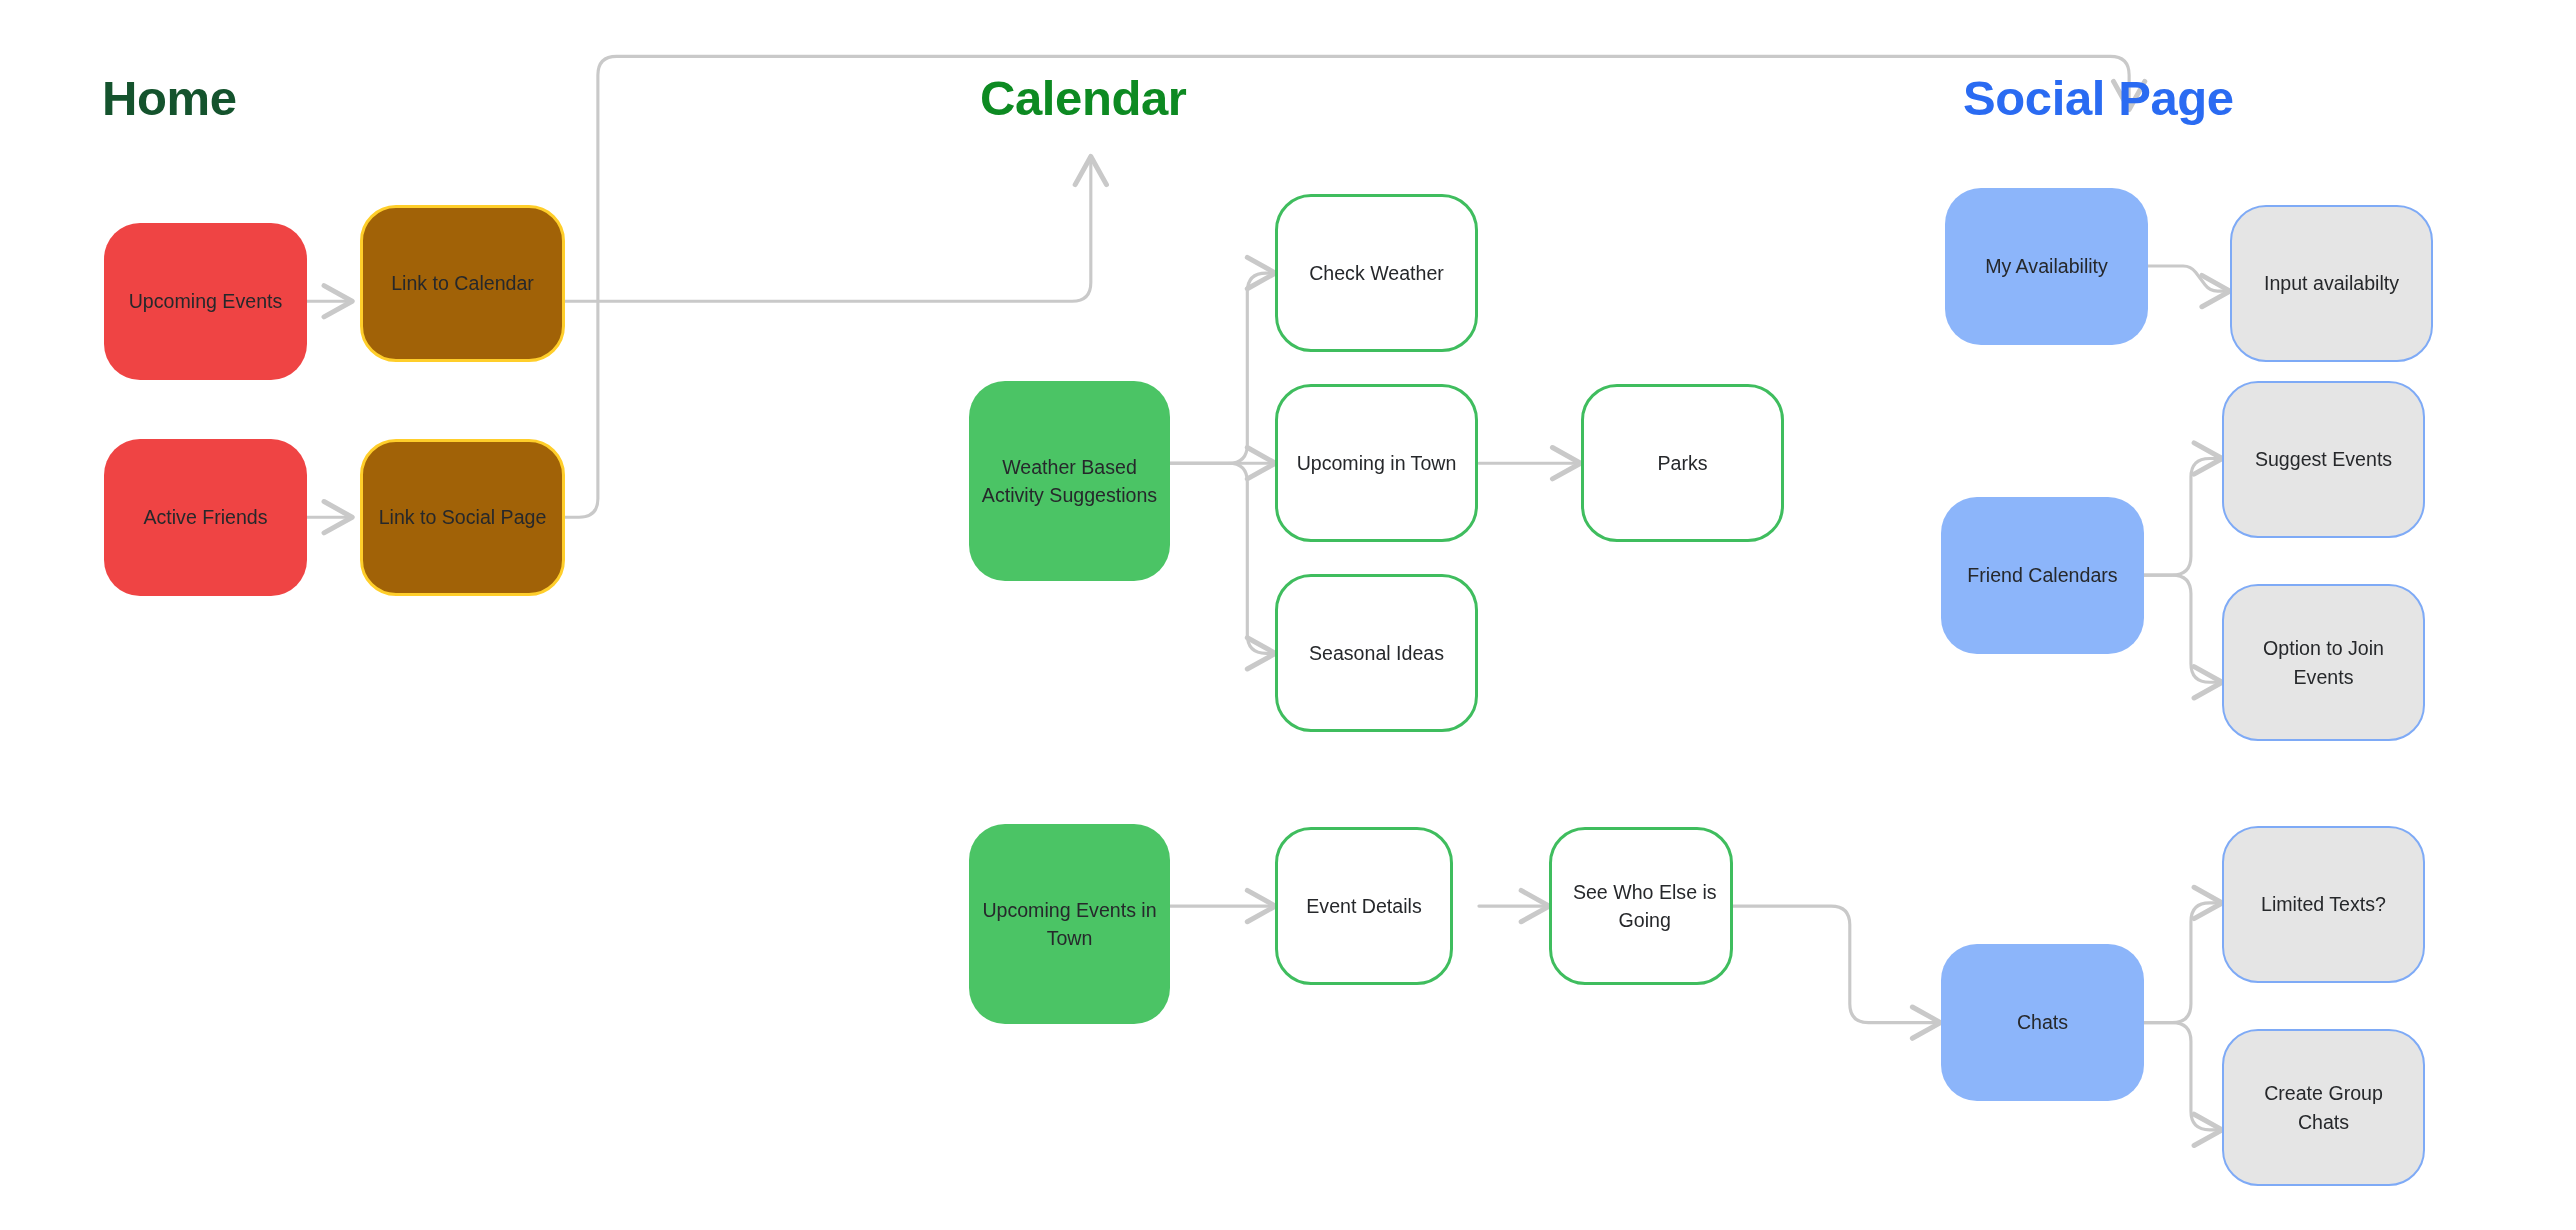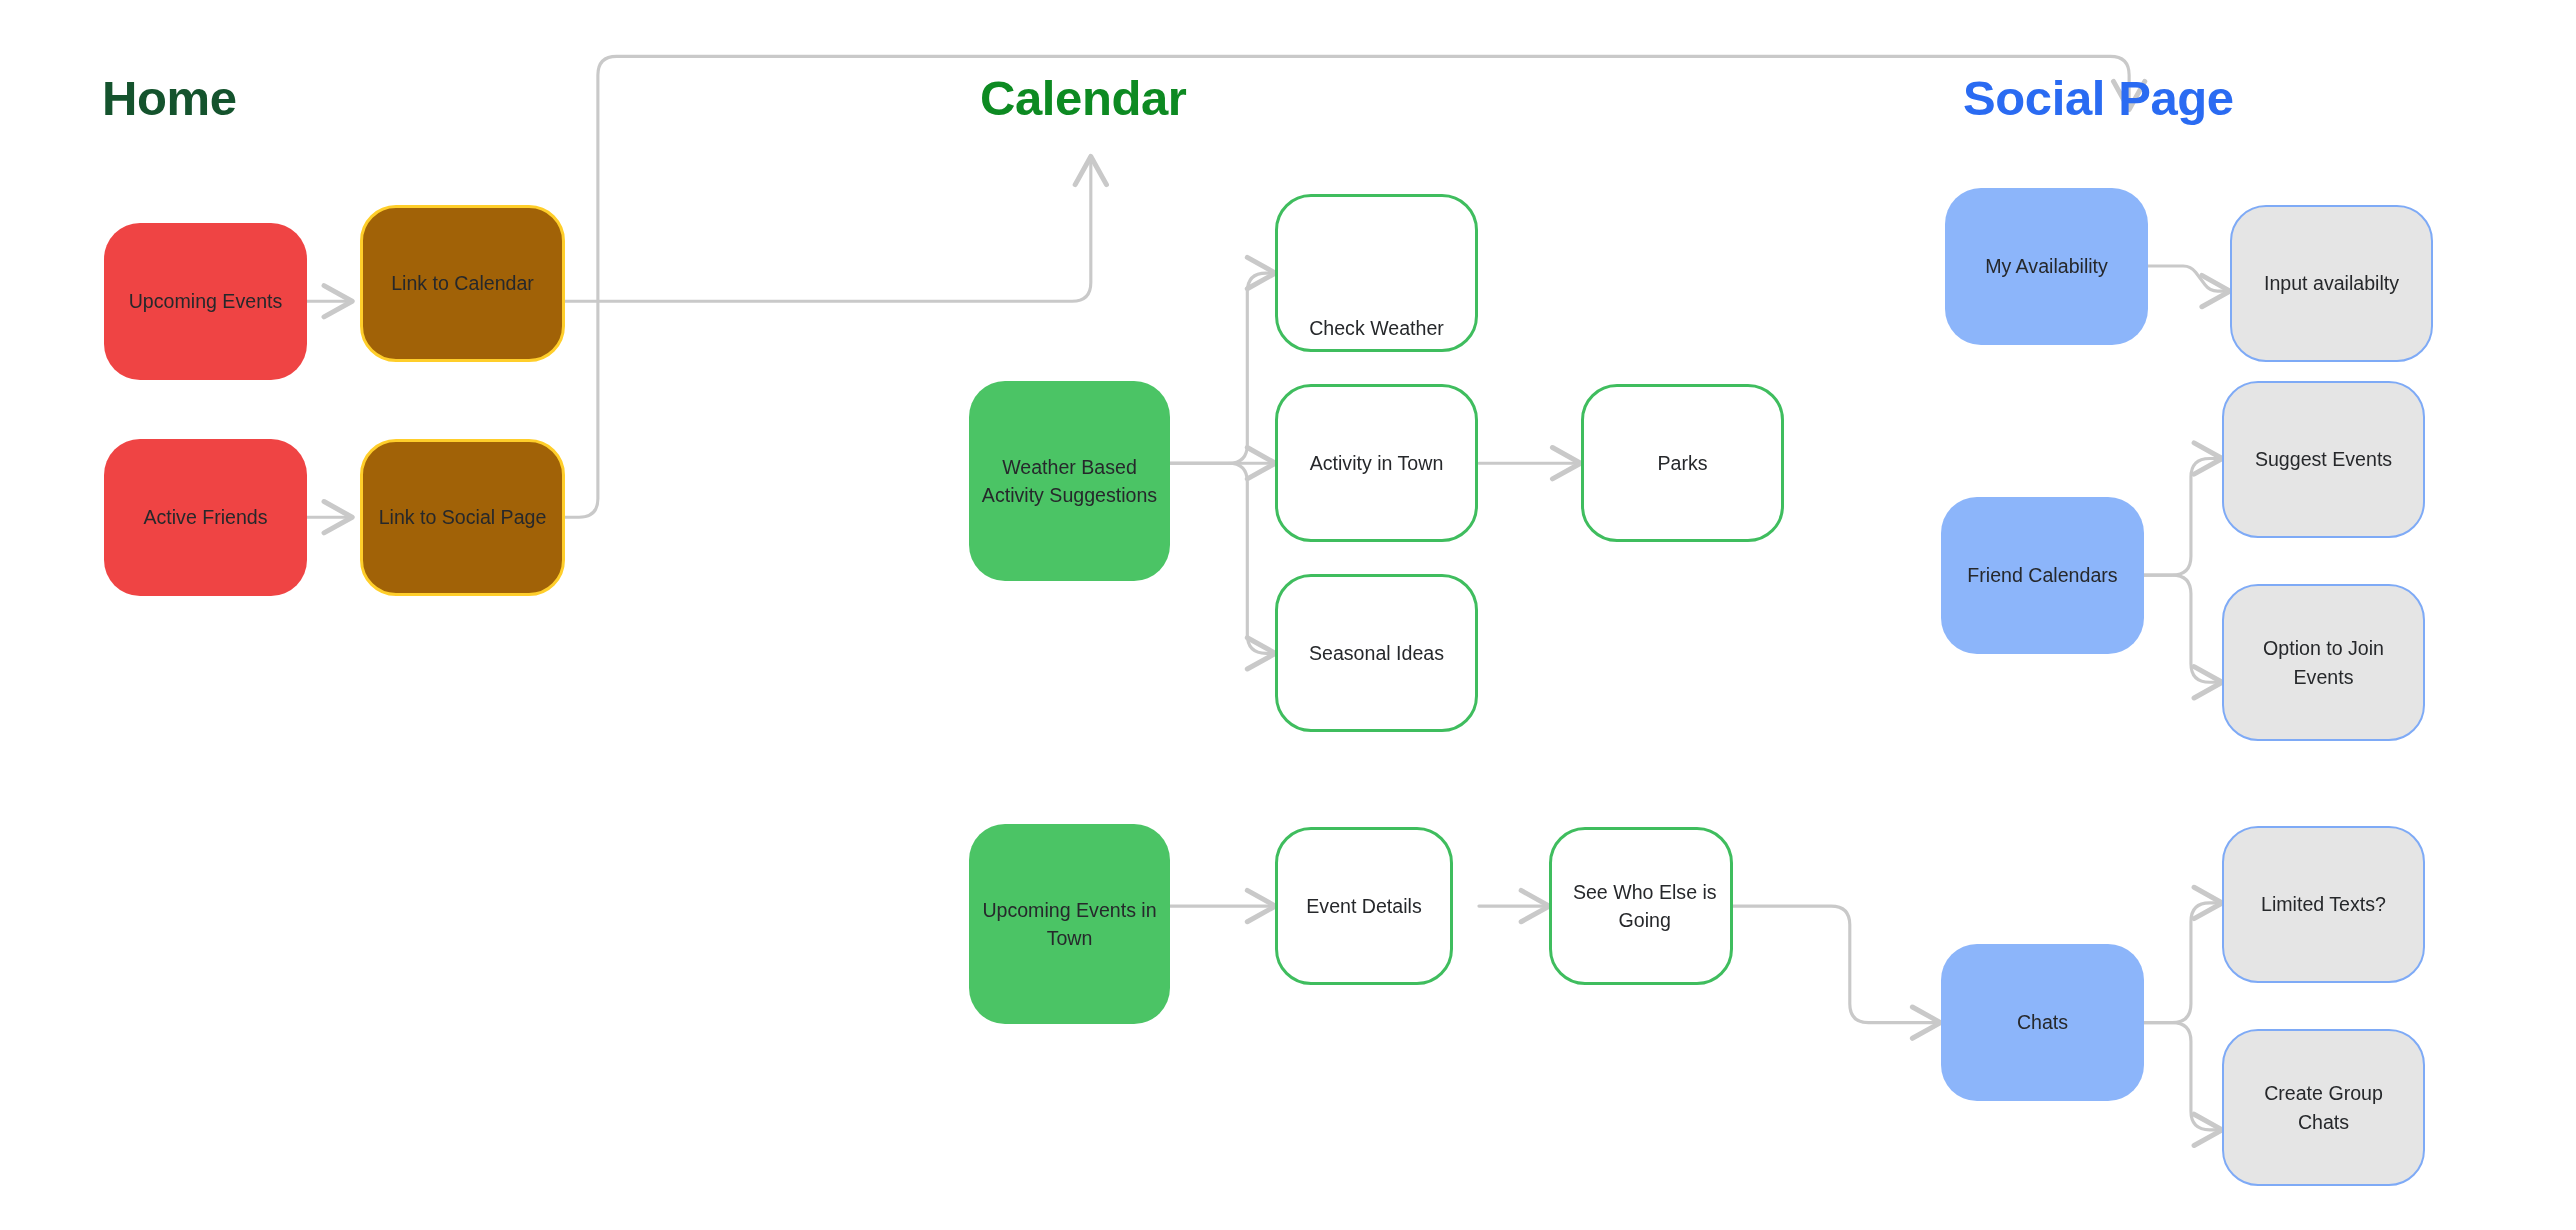--- a/index.html
+++ b/index.html
@@ -138,26 +138,26 @@
   </div>
 
   <div class="node out-yellow" style="left:360px; top:439px; width:205px; height:157px;">
     <span class="node-label">Link to Social Page</span>
   </div>
 
   <div class="node fill-green" style="left:969px; top:381px; width:201px; height:200px;">
     <span class="node-label">Weather Based Activity Suggestions</span>
   </div>
 
-  <div class="node out-green" style="left:1275px; top:194px; width:203px; height:158px;align-items:flex-end;">
+  <div class="node out-green" style="left:1275px; top:194px; width:203px; height:158px;">
     <span class="node-label">Check Weather</span>
   </div>
 
   <div class="node out-green" style="left:1275px; top:384px; width:203px; height:158px;">
-    <span class="node-label">Activity in Town</span>
+    <span class="node-label">Upcoming in Town</span>
   </div>
 
   <div class="node out-green" style="left:1581px; top:384px; width:203px; height:158px;">
     <span class="node-label">Parks</span>
   </div>
 
   <div class="node out-green" style="left:1275px; top:574px; width:203px; height:158px;">
     <span class="node-label">Seasonal Ideas</span>
   </div>
 

